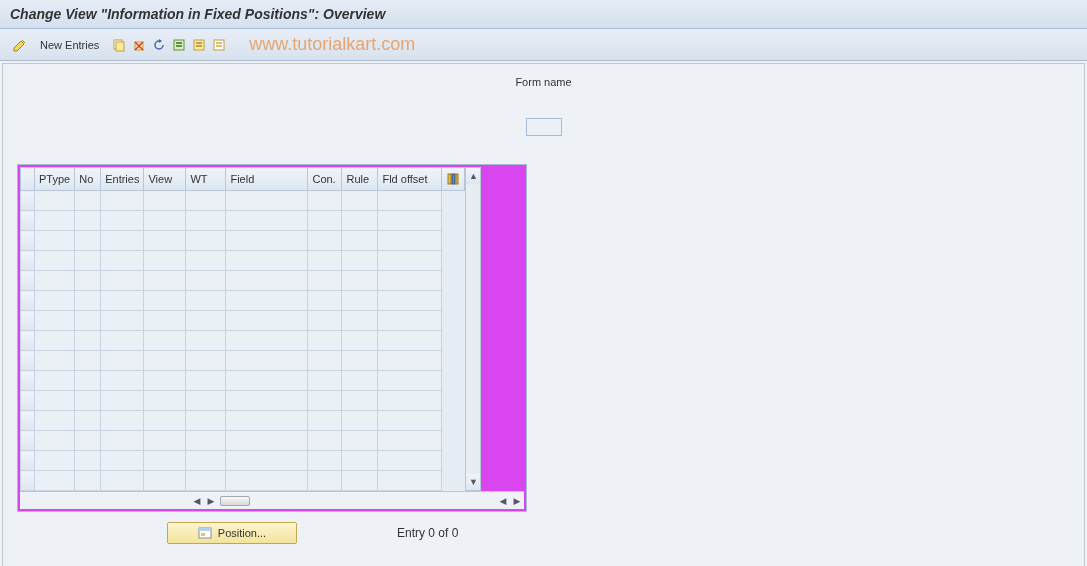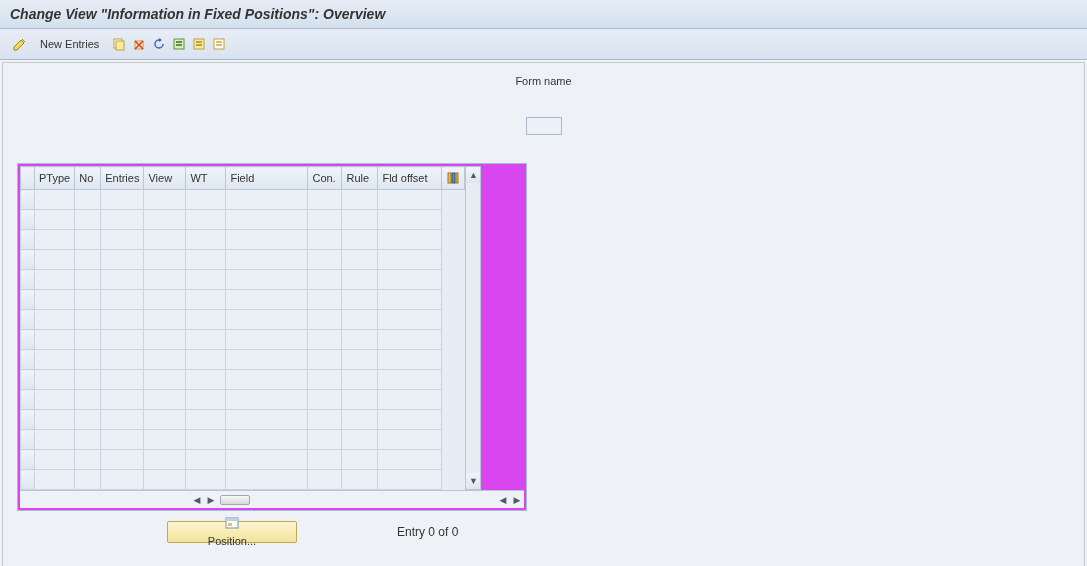--- a/index.html
+++ b/index.html
@@ -180,21 +180,20 @@
       border: 1px solid #c0a850;
       height: 22px;
       width: 130px;
       cursor: pointer;
       padding: 0 6px;
       gap: 6px;
       font-size: 11px;
       color: #333;
       border-radius: 2px;
       justify-content: center;
-      flex-direction: column;
     }
     .pos-btn .ico {
       width: 14px;
       height: 12px;
       display:flex;
       align-items:center;
       justify-content:center;
     }
     .entry-text {
       font-size: 12px;
@@ -247,20 +246,21 @@
         <rect x="4" y="7" width="6" height="2" fill="#c0a040"></rect>
       </svg>
   </span>
   <span class="tb-btn">
     <svg width="14" height="14" viewBox="0 0 14 14">
         <rect x="2" y="2" width="10" height="10" fill="#fff" stroke="#c0a040"></rect>
         <rect x="4" y="4" width="6" height="2" fill="#e0c060"></rect>
         <rect x="4" y="7" width="6" height="2" fill="#e0c060"></rect>
       </svg>
   </span>
+  <span class="watermark">www.tutorialkart.com</span>
 </div>
 
 <div class="content">
   <div class="form-row">
     <span class="form-label">Form name</span>
     <div class="form-input"></div>
   </div>
 
   <div class="table-container">
     <div class="table-wrap">

